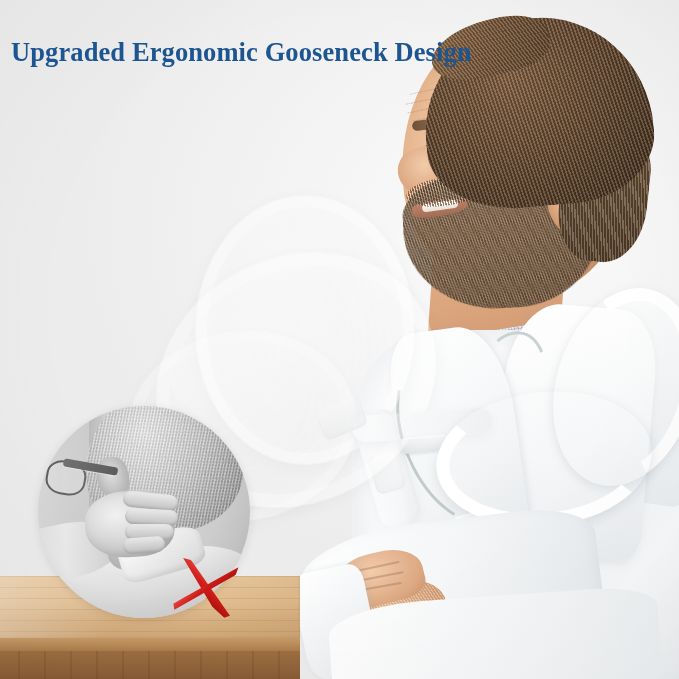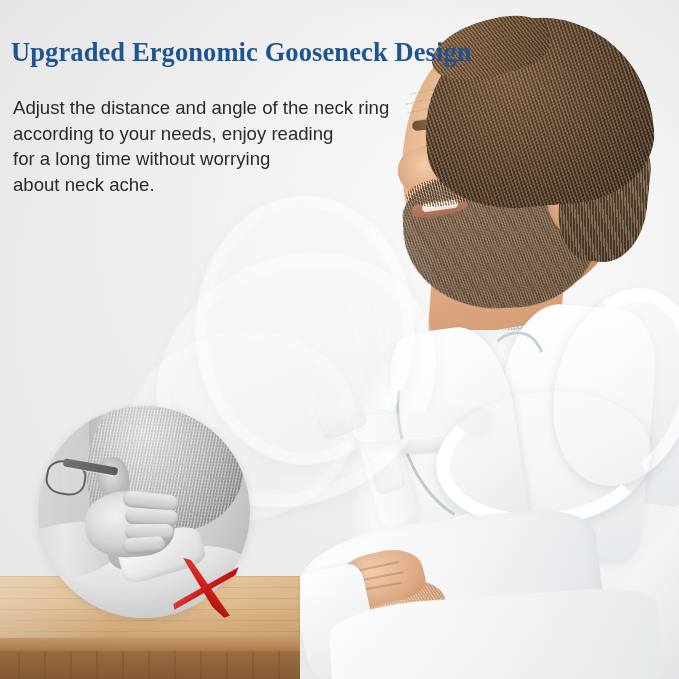--- a/index.html
+++ b/index.html
@@ -709,18 +709,14 @@
 
   <div class="red-x">
     <div class="bar b1"></div>
     <div class="bar b2"></div>
   </div>
 
   <div class="bg-vignette"></div>
 
   <div class="headline">Upgraded Ergonomic Gooseneck Design</div>
 
-  <div class="body-copy">Adjust the distance and angle of the neck ring
-according to your needs, enjoy reading
-for a long time without worrying
-about neck ache.</div>
 
 </div>
 
 </body></html>

